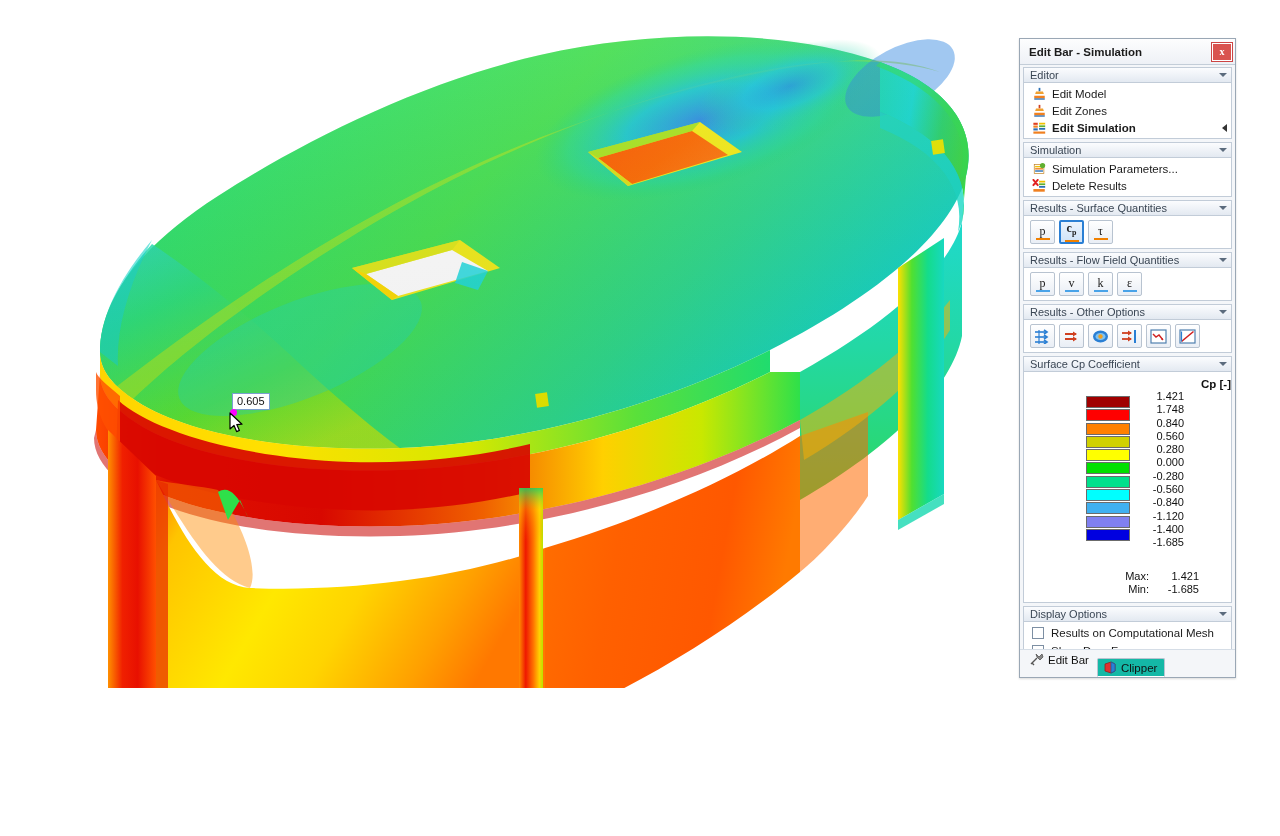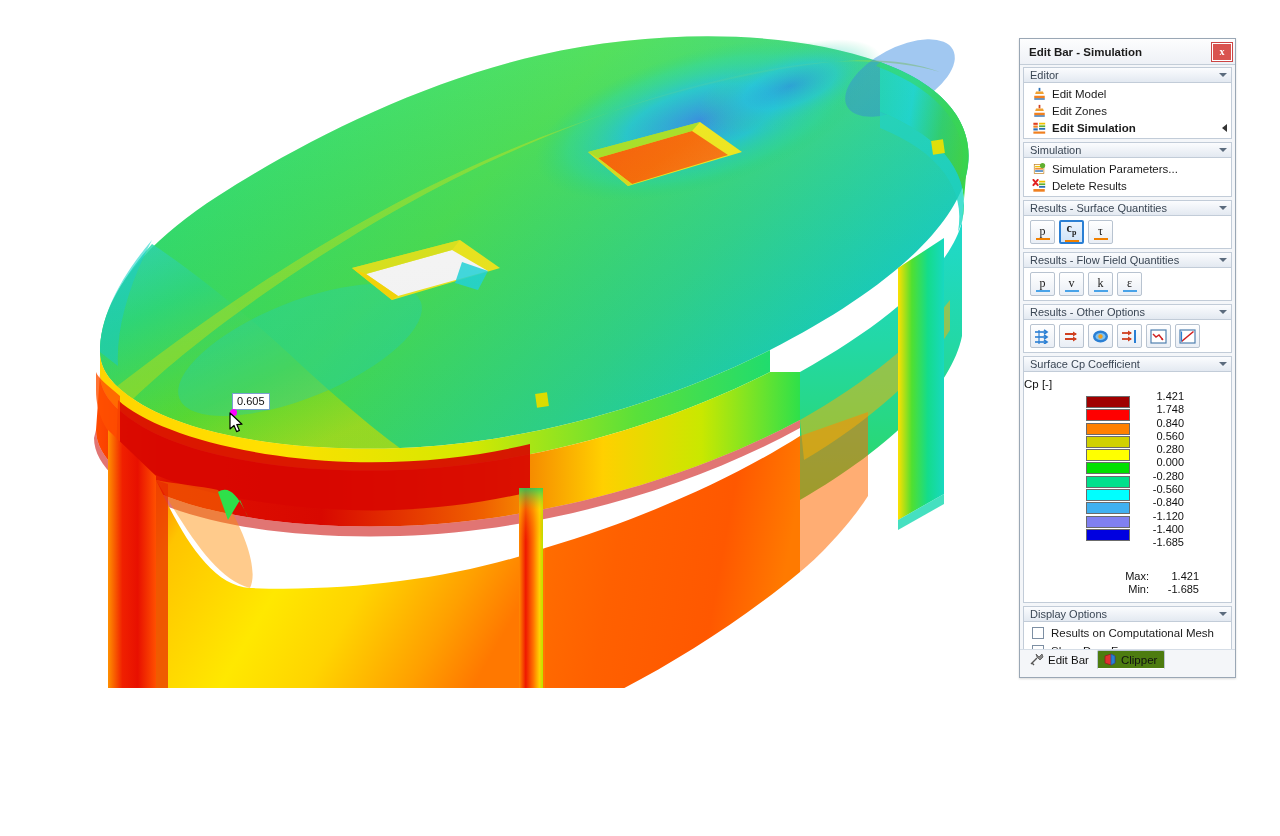--- a/index.html
+++ b/index.html
@@ -155,21 +155,21 @@
     color: #202020;
   }
   .tbtn .gl sub { font-size: 8px; }
   .tbtn .ul { width: 14px; height: 2px; margin-top: 1px; }
   .ul-orange { background: #f08000; }
   .ul-blue { background: #4aa3e8; }
 
   
   .legend-wrap { background: #fff; border: 1px solid #c2ccd8; border-top: none; padding: 4px 0 6px 0; }
   .legend-title {
-    text-align: left; font-size: 11.5px; font-weight: normal;
+    text-align: right; font-size: 11.5px; font-weight: bold;
     color: #111; margin: 2px 0 6px 0;
   }
   .legend-rows { position: relative; margin-left: 62px; width: 120px; }
   .legend-row { display: flex; align-items: flex-start; height: 13.3px; }
   .legend-sw {
     width: 44px; height: 12px;
     border: 1px solid #6b6b6b;
     flex: 0 0 44px;
   }
   .legend-val {
@@ -219,24 +219,25 @@
   .tab {
     height: 19px;
     display: flex; align-items: center; gap: 4px;
     padding: 0 7px 0 5px;
     font-size: 11.5px;
     cursor: pointer;
     border: 1px solid transparent;
     color: #111;
   }
   .tab.active {
-    background: #4d7c0f;
+    background: #14b8a6;
     border: 1px solid #b9c4d1;
     border-bottom: 1px solid #fff;
     border-radius: 2px 2px 0 0;
+    margin-top: 8px;
   }
 </style>
 </head>
 <body>
 
 <div id="app">
 
   <div id="viewport">
     <svg width="1015" height="836" viewBox="0 0 1015 836">
       <defs>

